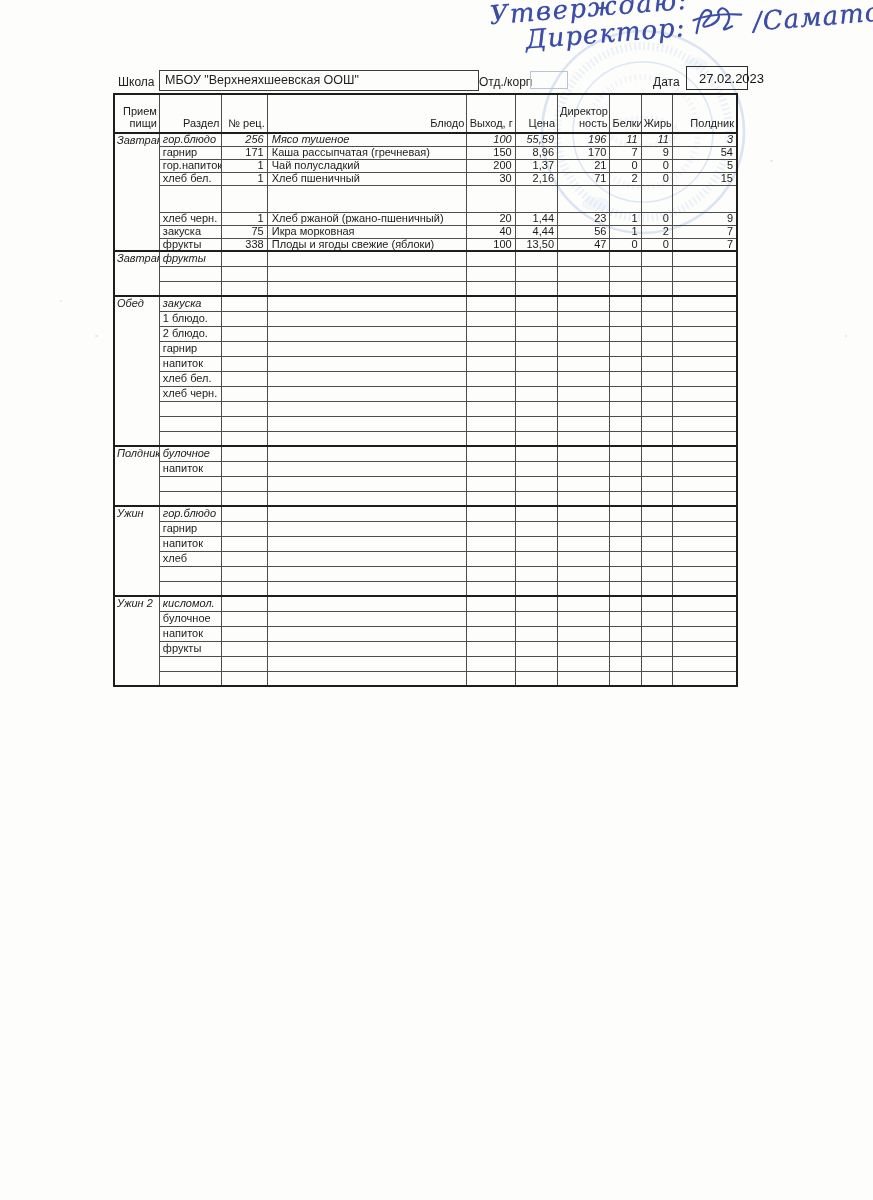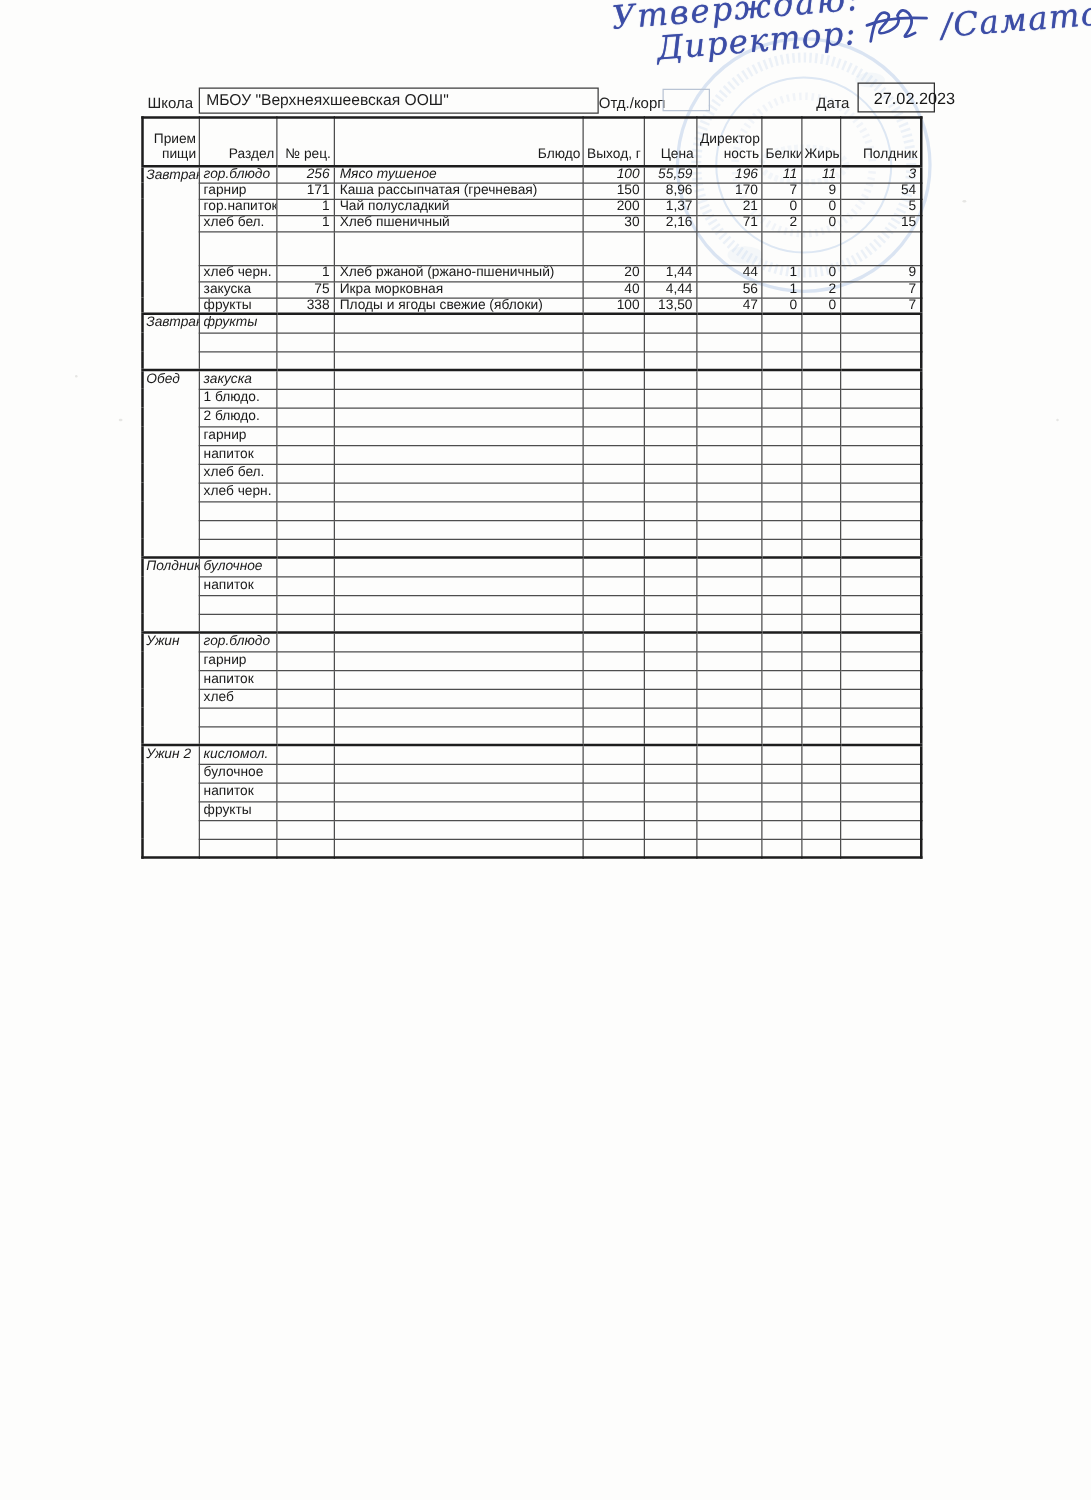--- a/index.html
+++ b/index.html
@@ -217,21 +217,21 @@
             <td class="num"></td>
             <td class="num"></td>
             <td class="num"></td>
           </tr>
           <tr class="compact">
             <td class="c-razdel">хлеб черн.</td>
             <td class="c-rec num">1</td>
             <td class="c-dish">Хлеб ржаной (ржано-пшеничный)</td>
             <td class="num">20</td>
             <td class="num">1,44</td>
-            <td class="num">44</td>
+            <td class="num">23</td>
             <td class="num">1</td>
             <td class="num">0</td>
             <td class="num">9</td>
           </tr>
           <tr class="compact">
             <td class="c-razdel">закуска</td>
             <td class="c-rec num">75</td>
             <td class="c-dish">Икра морковная</td>
             <td class="num">40</td>
             <td class="num">4,44</td>

